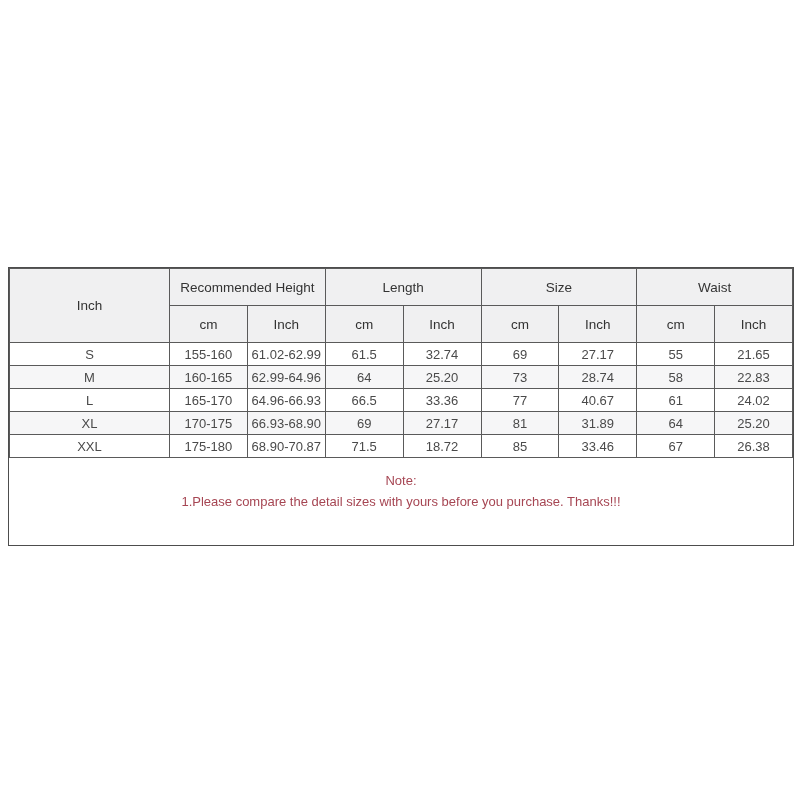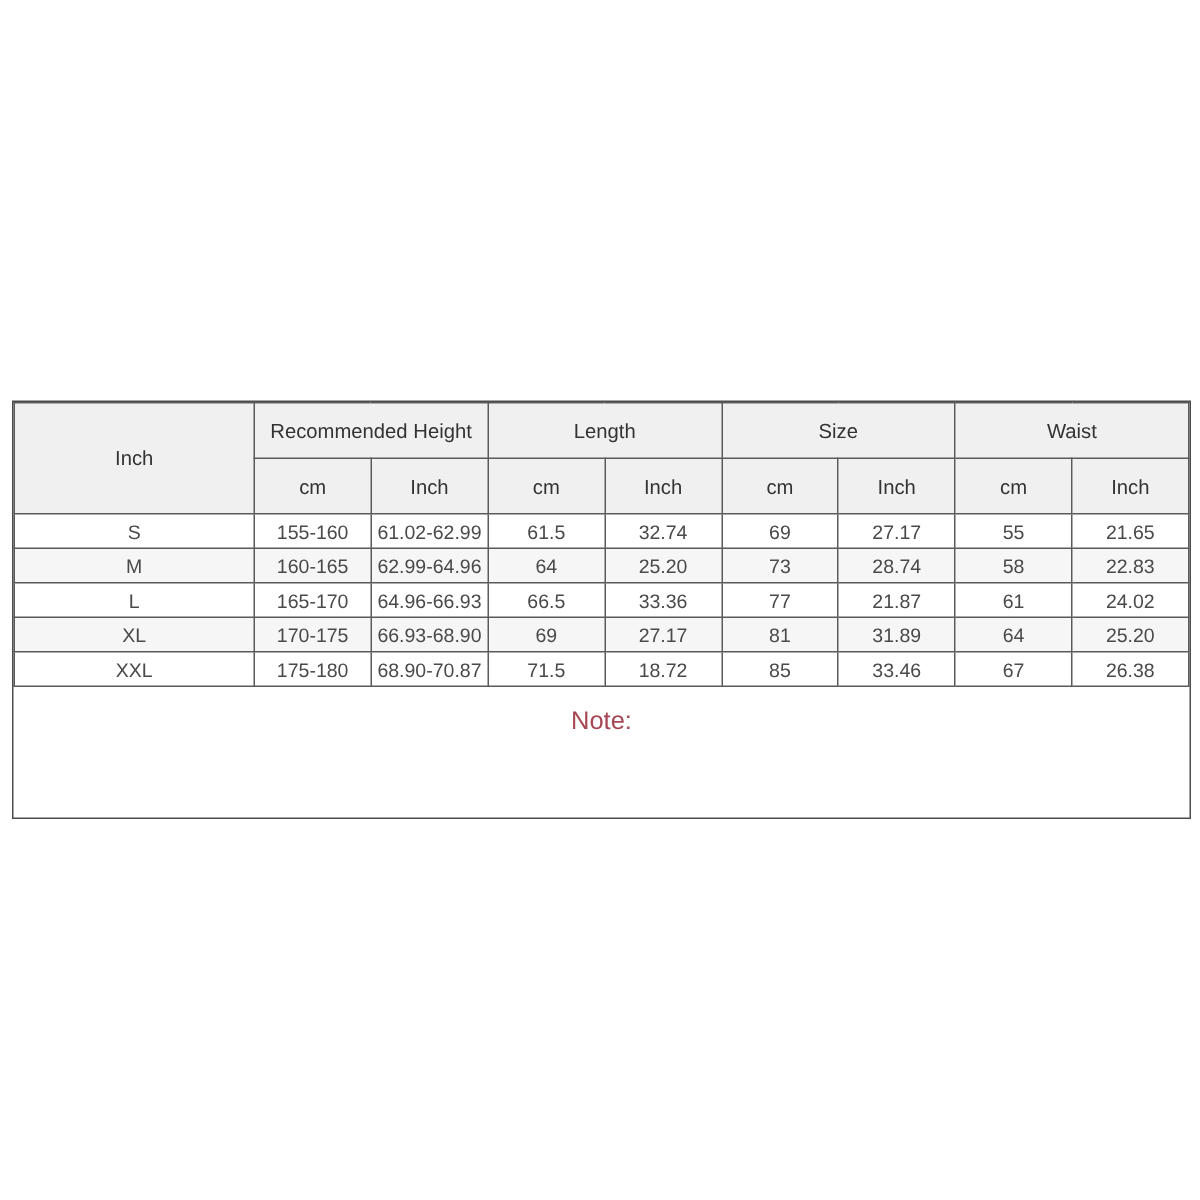--- a/index.html
+++ b/index.html
@@ -47,21 +47,21 @@
     background: #ffffff;
   }
   tbody tr:nth-child(even) td {
     background: var(--alt-row-bg, #f6f6f7);
   }
   .note {
     height: 87px;
     padding-top: 12px;
     text-align: center;
     color: var(--note-text, #a64653);
-    font-size: 17px;
+    font-size: 13px;
     line-height: 21px;
   }
   .note .line { white-space: nowrap; }
 </style>
 </head>
 <body>
 
 <div class="canvas">
   <div class="chart-box">
 
@@ -119,21 +119,21 @@
           <td>58</td>
           <td>22.83</td>
         </tr>
         <tr>
           <td>L</td>
           <td>165-170</td>
           <td>64.96-66.93</td>
           <td>66.5</td>
           <td>33.36</td>
           <td>77</td>
-          <td>21.87</td>
+          <td>40.67</td>
           <td>61</td>
           <td>24.02</td>
         </tr>
         <tr>
           <td>XL</td>
           <td>170-175</td>
           <td>66.93-68.90</td>
           <td>69</td>
           <td>27.17</td>
           <td>81</td>
@@ -150,16 +150,17 @@
           <td>85</td>
           <td>33.46</td>
           <td>67</td>
           <td>26.38</td>
         </tr>
       </tbody>
     </table>
 
     <div class="note">
       <div class="line">Note:</div>
+      <div class="line">1.Please compare the detail sizes with yours before you purchase. Thanks!!!</div>
     </div>
 
   </div>
 </div>
 
 </body></html>

